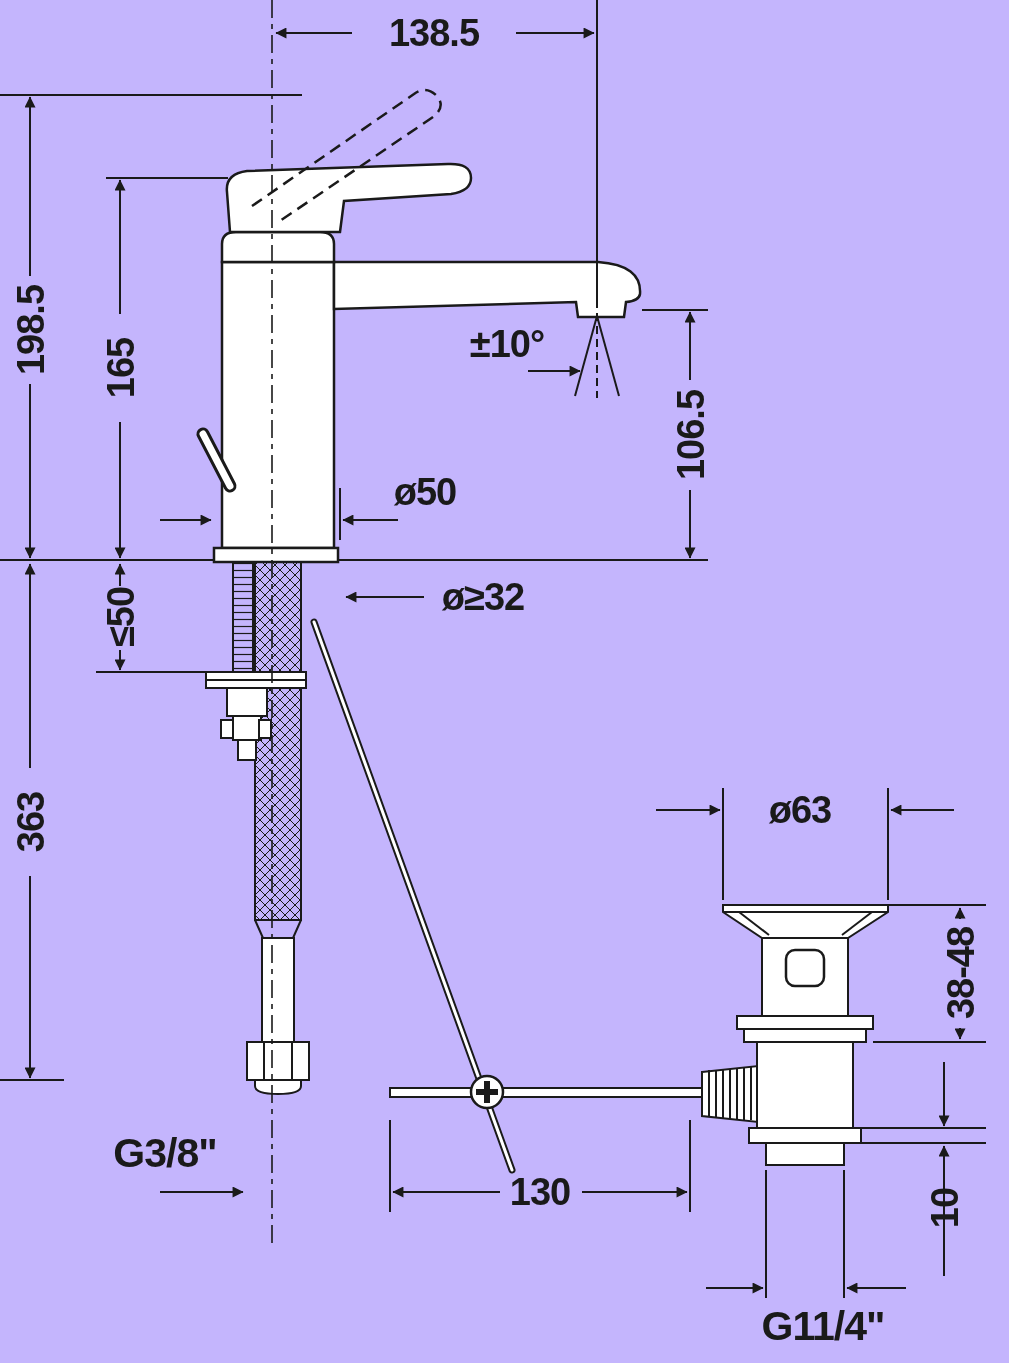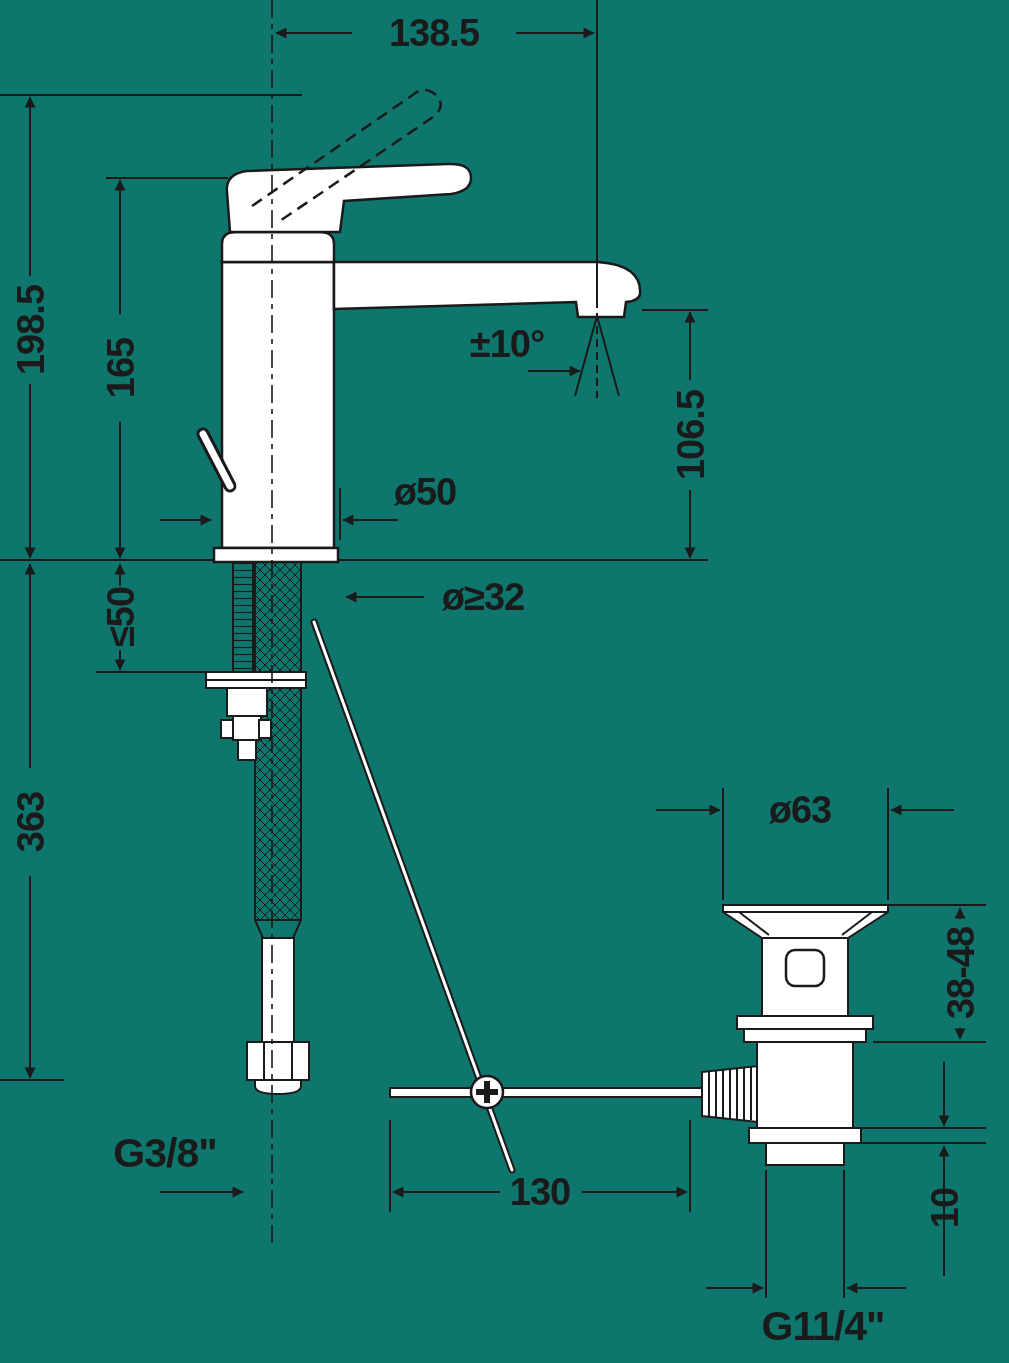--- a/index.html
+++ b/index.html
@@ -1,16 +1,16 @@
 <!DOCTYPE html>
 <html><head>
 <meta charset="utf-8">
 <style>
   html,body{margin:0;padding:0;background:#fff;}
-  #canvas{width:1009px;height:1363px;background:#0f766e;position:relative;overflow:hidden;}
+  #canvas{width:1009px;height:1363px;background:#c4b5fd;position:relative;overflow:hidden;}
   svg{display:block;}
   .dim-text{font-family:"Liberation Sans",sans-serif;font-weight:700;font-size:38px;fill:#1a1a1a;letter-spacing:-1px;}
   .dim-text-lg{font-family:"Liberation Sans",sans-serif;font-weight:700;font-size:41px;fill:#1a1a1a;letter-spacing:-1px;}
   .thin{stroke:#1a1a1a;stroke-width:2;fill:none;}
   .shape{stroke:#1a1a1a;stroke-width:2.5;fill:#ffffff;}
   .shape2{stroke:#1a1a1a;stroke-width:2;fill:#ffffff;}
 </style>
 </head>
 <body>
 

